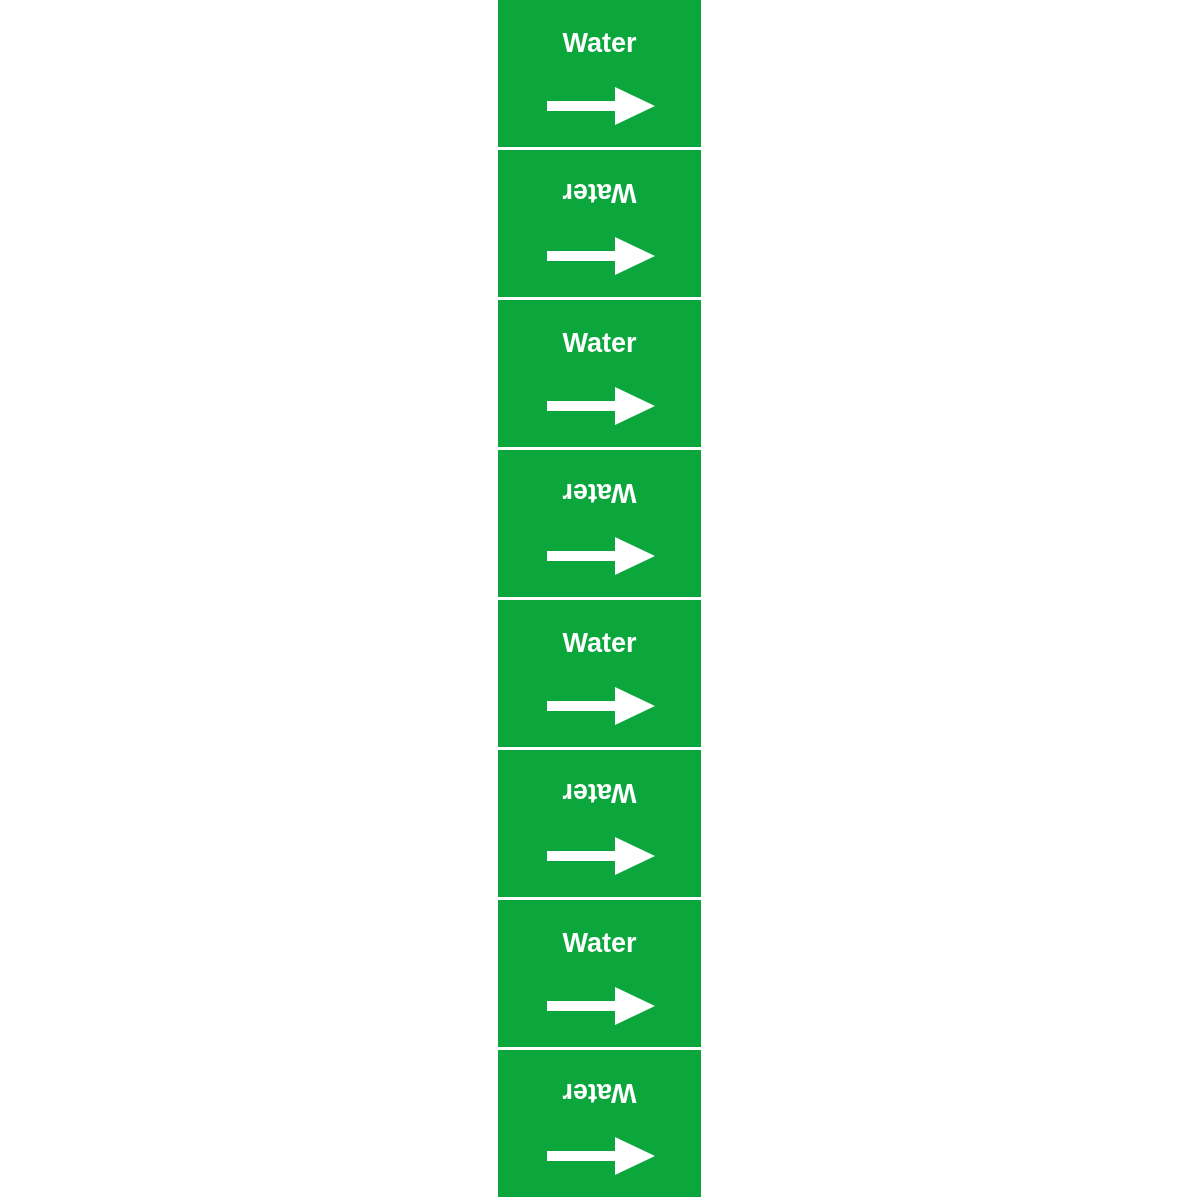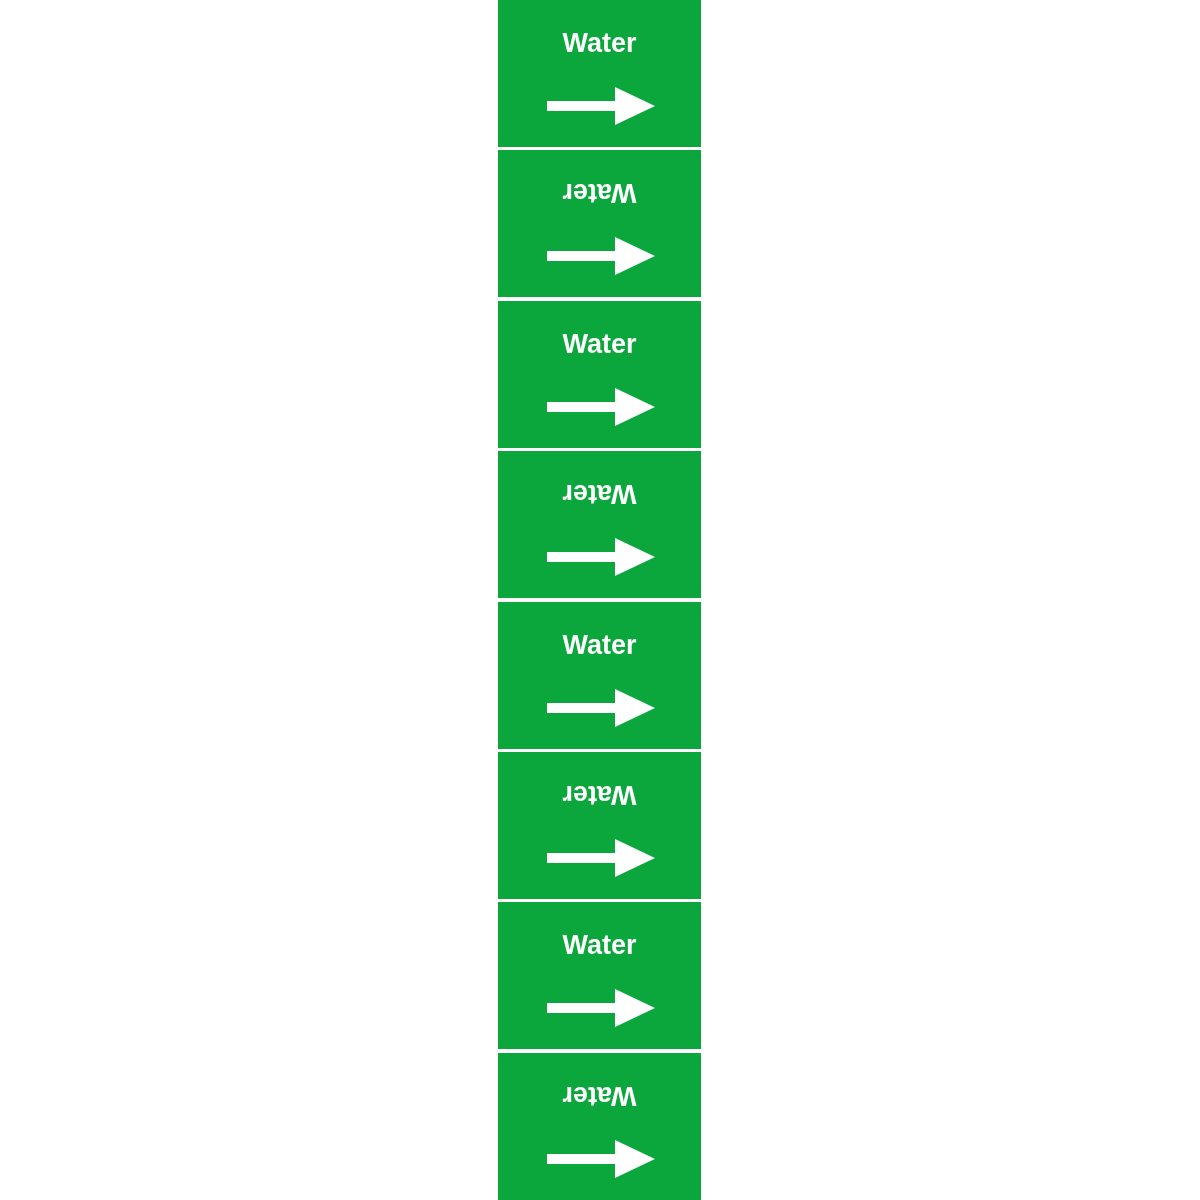--- a/index.html
+++ b/index.html
@@ -19,21 +19,20 @@
   
   #label-sheet {
     position: absolute;
     left: 498px;
     top: 0px;
     width: 203px;
     height: 1200px;
     background: #ffffff;
     display: flex;
     flex-direction: column;
-    justify-content: space-between;
   }
 
   .marker-panel {
     position: relative;
     width: 203px;
     height: 147px;
     background: #0ba63c;
     flex: 0 0 auto;
     overflow: hidden;
   }

